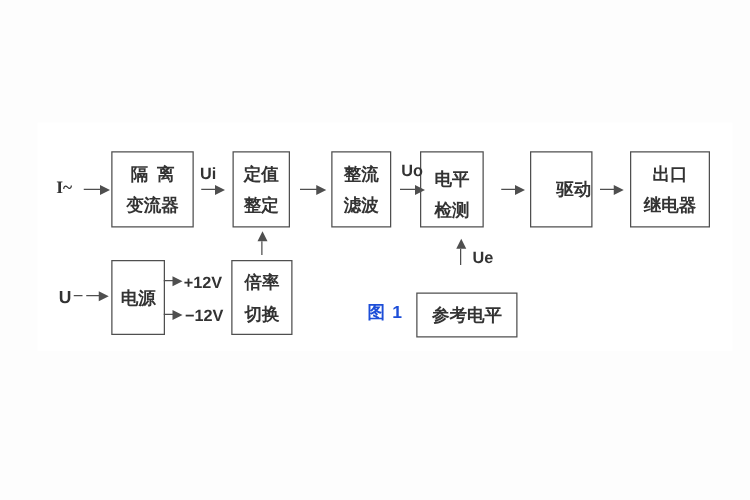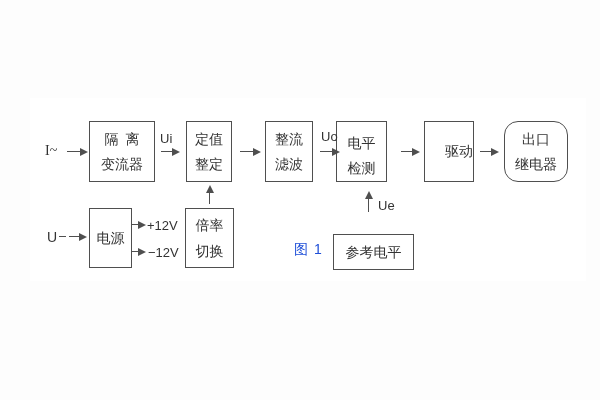--- a/index.html
+++ b/index.html
@@ -2,21 +2,21 @@
 <html><head>
 <meta charset="utf-8">
 <style>
   html, body { margin: 0; padding: 0; }
   body {
     width: 600px; height: 400px;
     background: #fdfdfd;
     font-family: "Liberation Sans", "DejaVu Sans", sans-serif;
     overflow: hidden;
   }
-  #canvas { position: relative; width: 600px; height: 400px; }
+  #canvas { position: relative; width: 600px; height: 400px; font-weight: bold; }
   .panel {
     position: absolute; left: 30px; top: 98px; width: 556px; height: 183px;
     background: #ffffff;
   }
   .box {
     position: absolute; box-sizing: border-box;
     border: 1px solid #4f4f4f; background: #ffffff;
     display: flex; flex-direction: column; align-items: center; justify-content: center;
     font-size: 14px; color: #333333; text-align: center; white-space: nowrap;
   }
@@ -62,21 +62,21 @@
 
   <div class="box" style="left:336px; top:121px; width:51px; height:61px;justify-content:flex-end;">
     <div class="ln">电平</div>
     <div class="ln">检测</div>
   </div>
 
   <div class="box" style="left:424px; top:121px; width:50px; height:61px;padding-left:20px;">
     <div class="ln">驱动</div>
   </div>
 
-  <div class="box" style="left:504px; top:121px; width:64px; height:61px;border-radius:14px;">
+  <div class="box" style="left:504px; top:121px; width:64px; height:61px;">
     <div class="ln">出口</div>
     <div class="ln">继电器</div>
   </div>
 
   <div class="box" style="left:89px; top:208px; width:43px; height:60px;">
     <div class="ln">电源</div>
   </div>
 
   <div class="box sp26" style="left:185px; top:208px; width:49px; height:60px;">
     <div class="ln">倍率</div>

